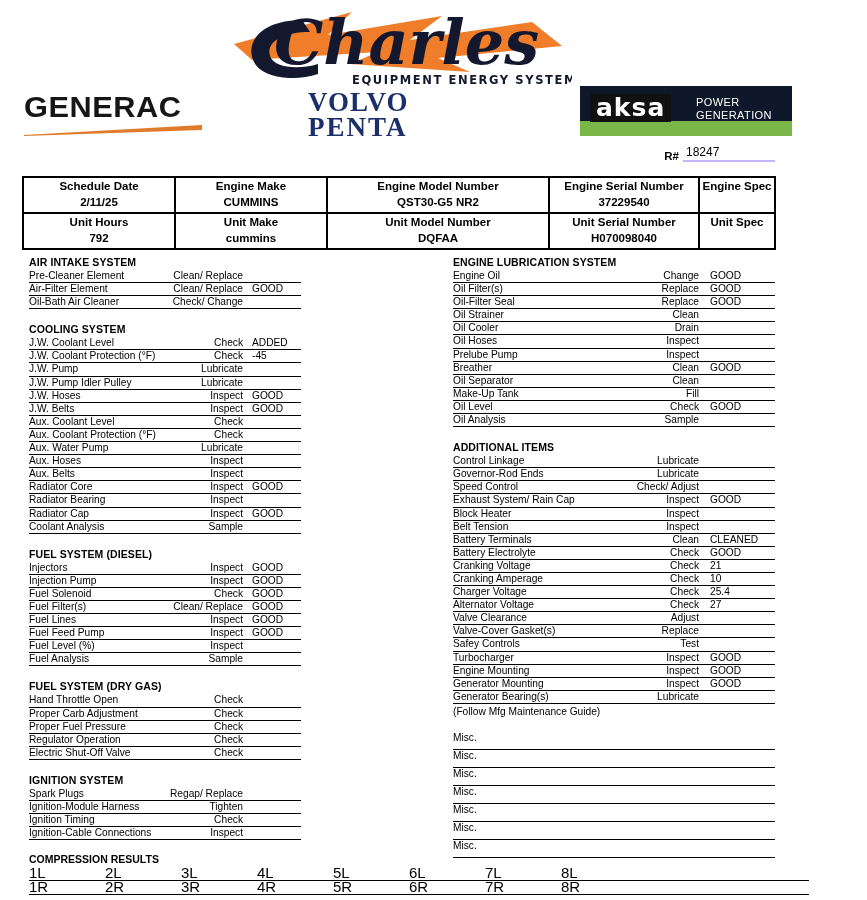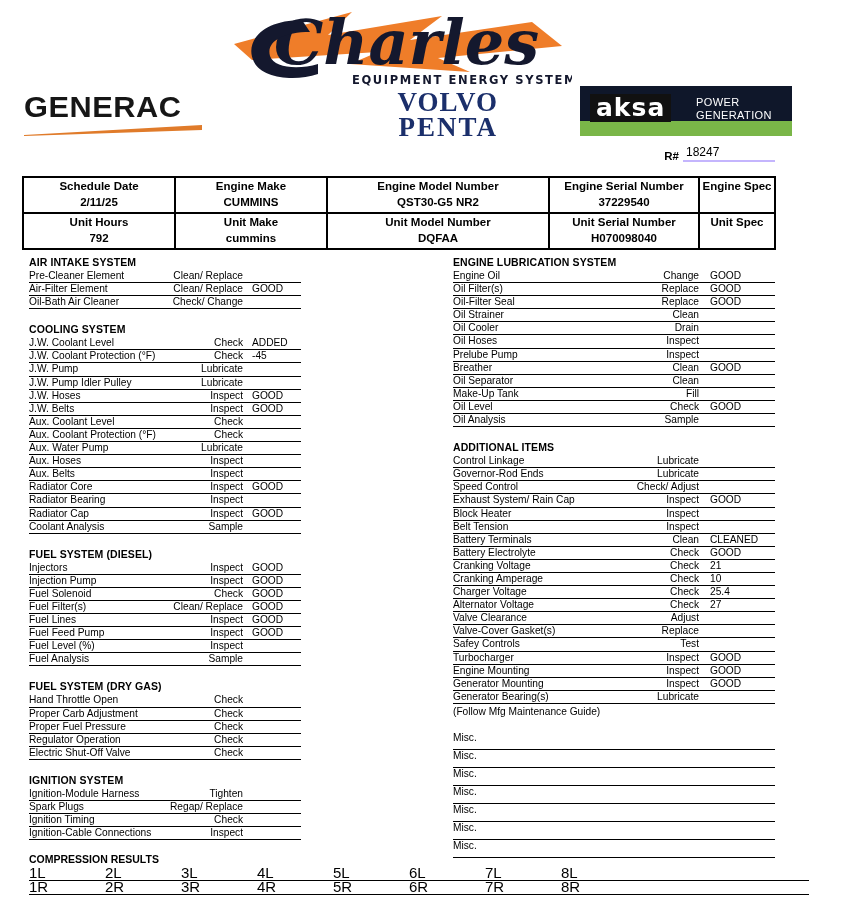--- a/index.html
+++ b/index.html
@@ -55,21 +55,21 @@
     width: 178px;
     height: 11px;
   }
 
   
   .volvo-logo {
     position: absolute;
     left: 308px;
     top: 90px;
     width: 190px;
-    text-align: right;
+    text-align: left;
     color: #1b2f6b;
     font-family: "Liberation Serif", serif;
     font-weight: bold;
     font-size: 27px;
     line-height: 25px;
     letter-spacing: 1px;
   }
   .volvo-logo .l2 { letter-spacing: 2px; }
 
   
@@ -499,27 +499,27 @@
         <span class="r-result"></span>
       </div>
       <div class="row">
         <span class="r-label">Electric Shut-Off Valve</span>
         <span class="r-action">Check</span>
         <span class="r-result"></span>
       </div>
       <div class="section-gap"></div>
       <div class="section-title">IGNITION SYSTEM</div>
       <div class="row">
+        <span class="r-label">Spark Plugs</span>
+        <span class="r-action">Regap/ Replace</span>
+        <span class="r-result"></span>
+      </div>
+      <div class="row">
         <span class="r-label">Ignition-Module Harness</span>
         <span class="r-action">Tighten</span>
-        <span class="r-result"></span>
-      </div>
-      <div class="row">
-        <span class="r-label">Spark Plugs</span>
-        <span class="r-action">Regap/ Replace</span>
         <span class="r-result"></span>
       </div>
       <div class="row">
         <span class="r-label">Ignition Timing</span>
         <span class="r-action">Check</span>
         <span class="r-result"></span>
       </div>
       <div class="row">
         <span class="r-label">Ignition-Cable Connections</span>
         <span class="r-action">Inspect</span>

